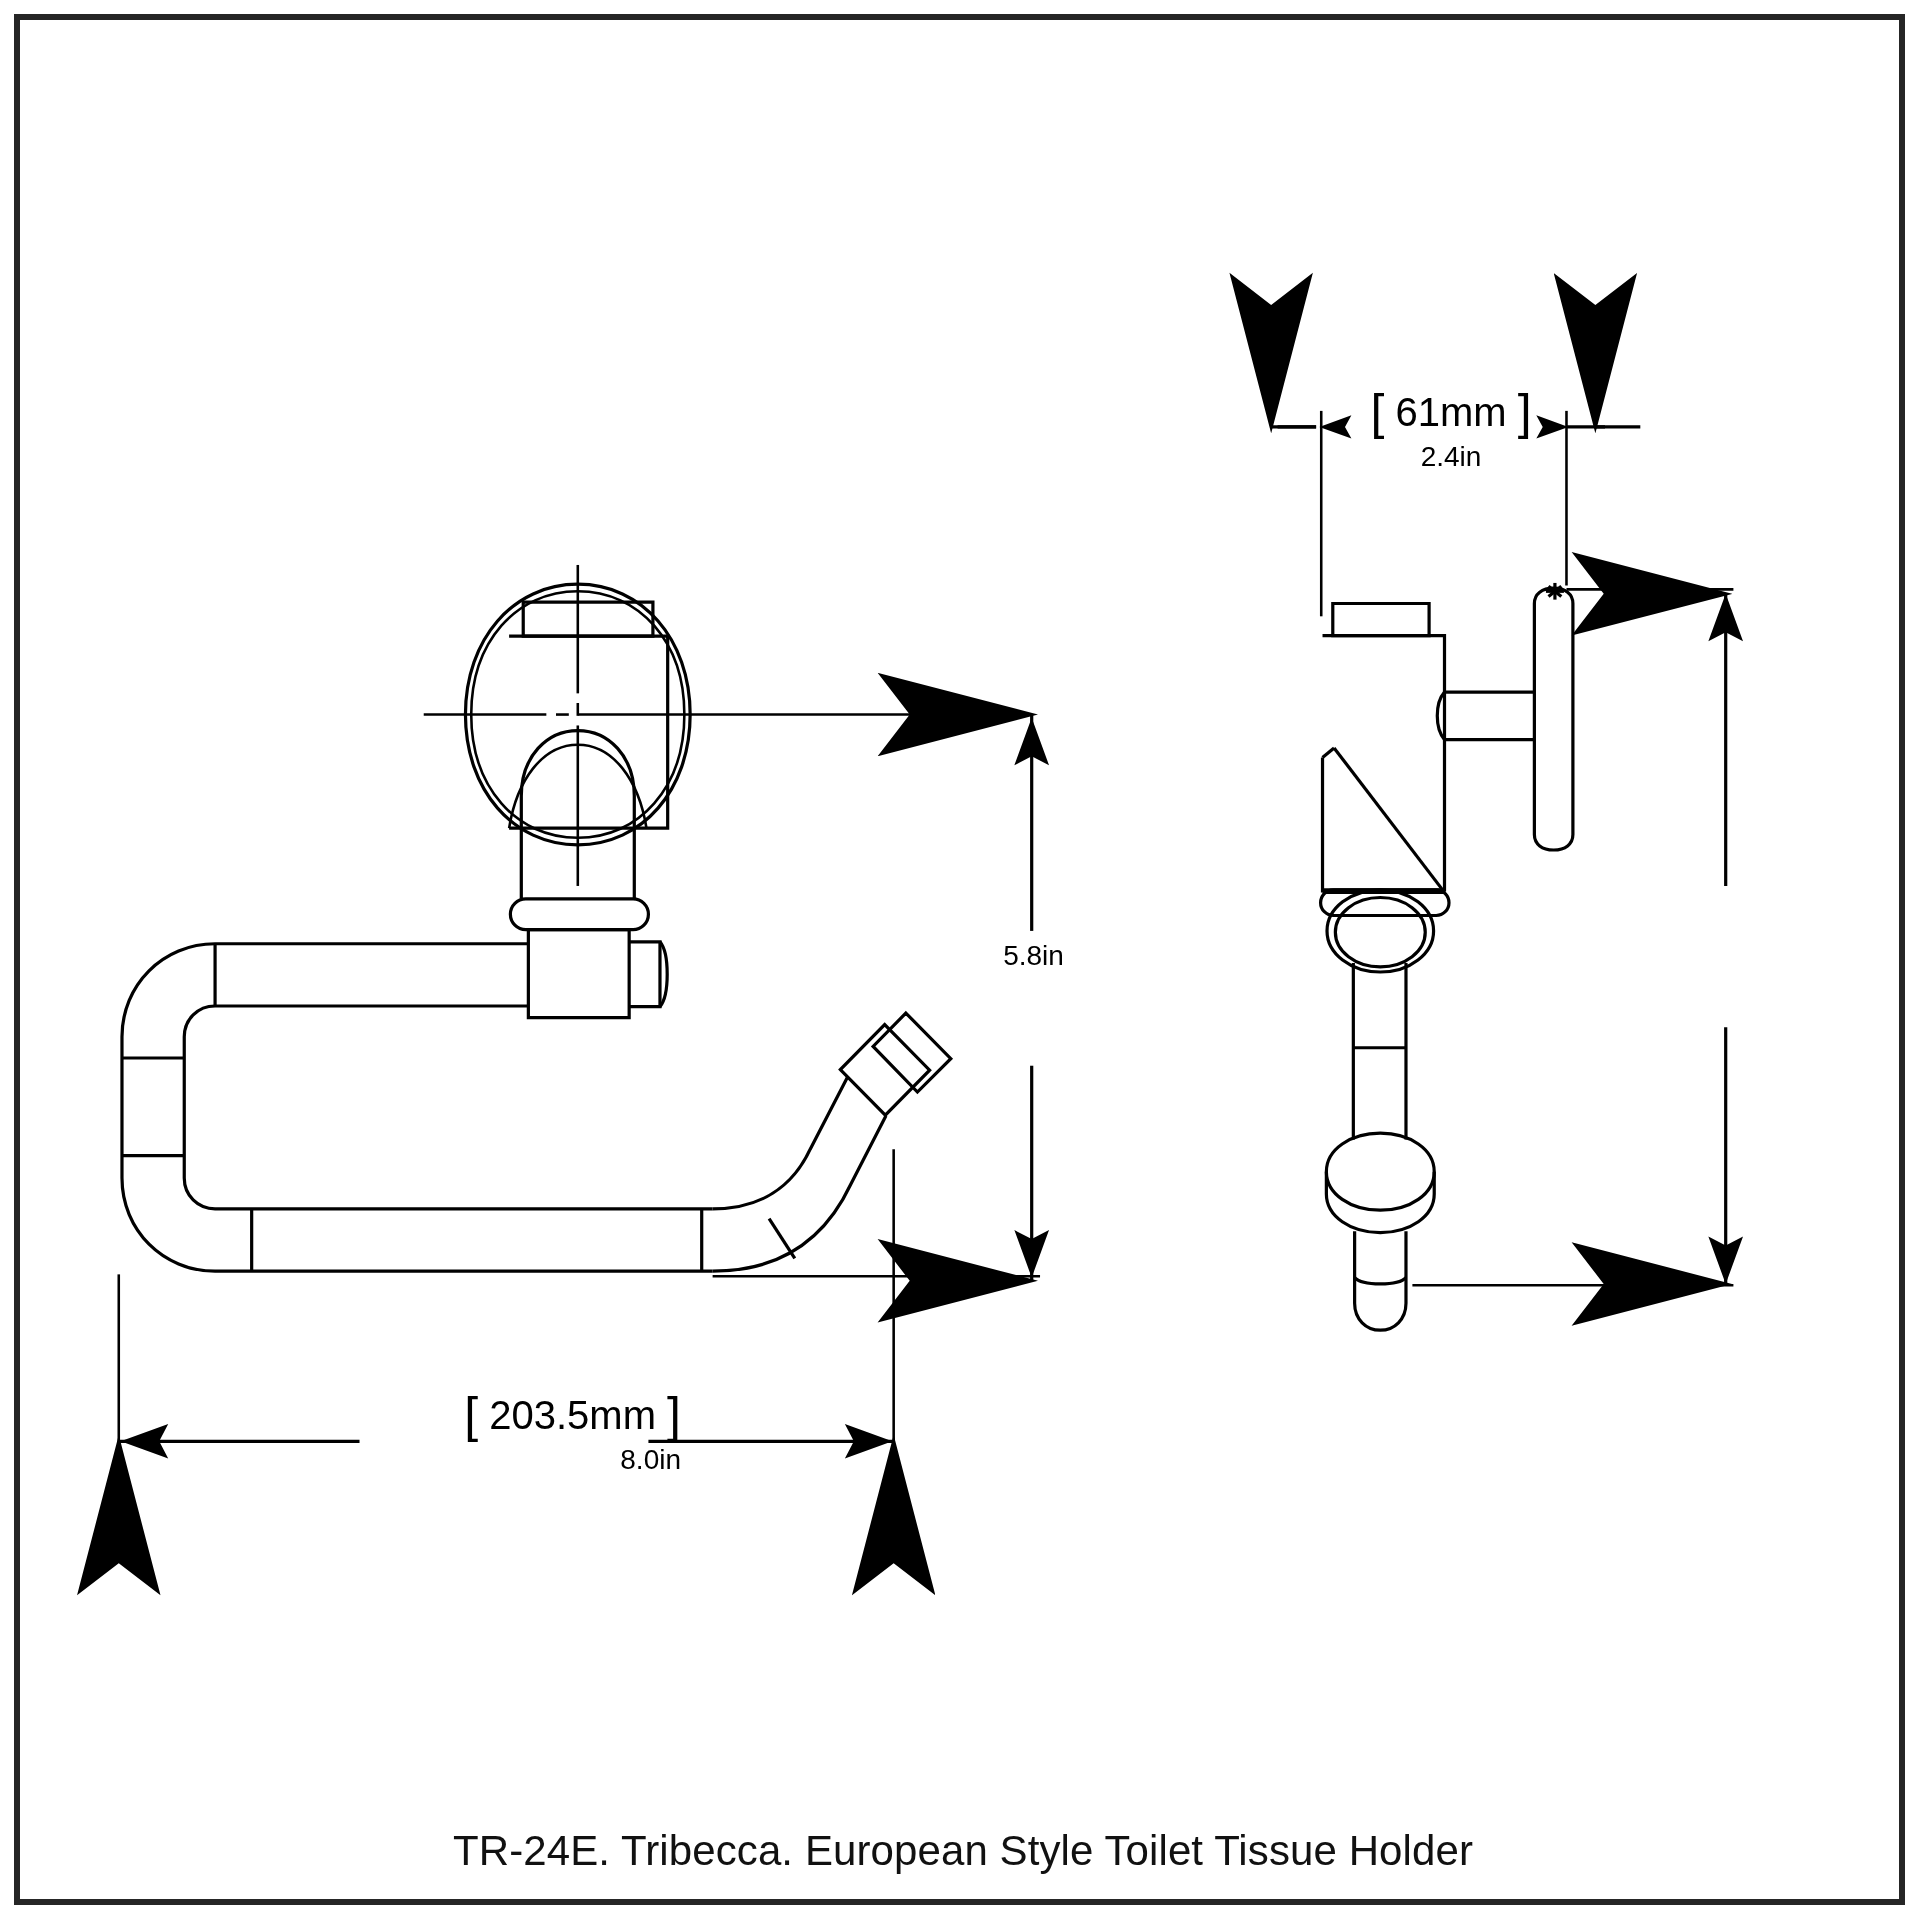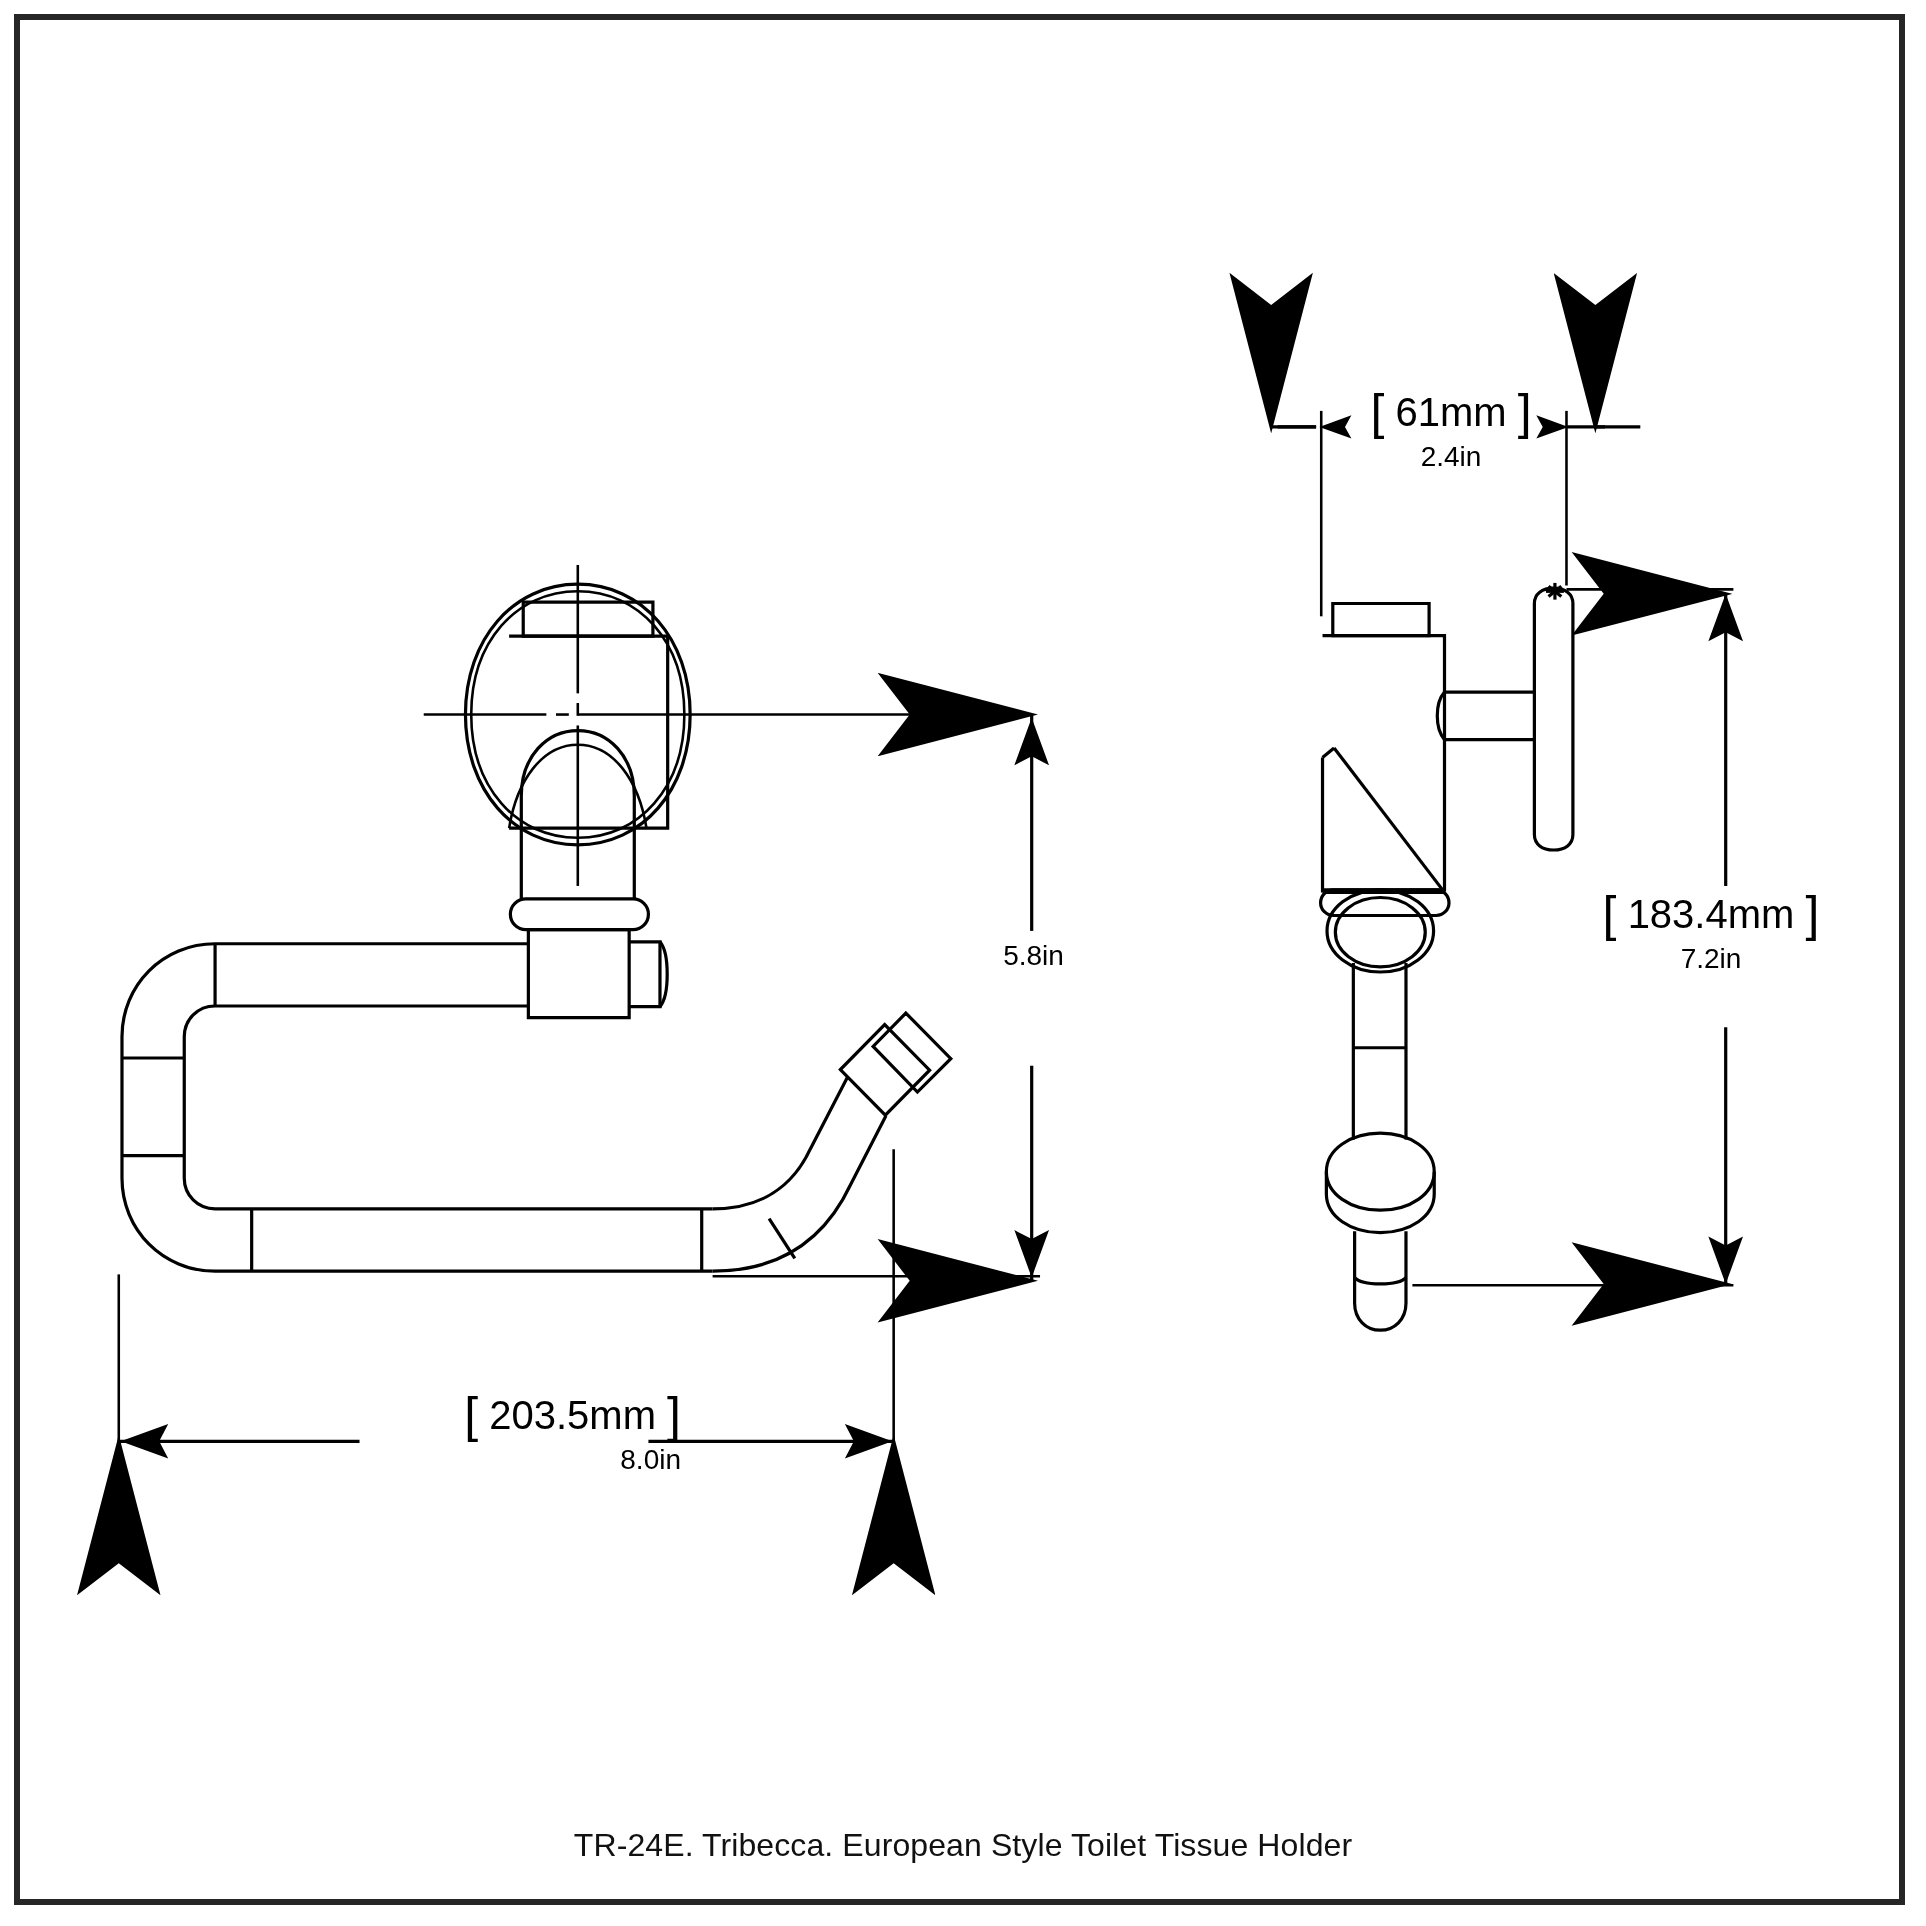--- a/index.html
+++ b/index.html
@@ -34,21 +34,21 @@
     top: 0;
     width: 1926px;
     height: 1926px;
   }
   .caption-layer {
     position: absolute;
     left: 0;
     top: 1827px;
     width: 1926px;
     text-align: center;
-    font-size: 32px;
+    font-size: 42px;
     color: #111111;
     letter-spacing: 0.1px;
     font-family: "Liberation Sans", sans-serif;
   }
   .dim-label {
     position: absolute;
     text-align: center;
     color: #000000;
     font-family: "Liberation Sans", sans-serif;
     line-height: 1.02;
@@ -316,21 +316,17 @@
   <div class="dim-label" id="dim-front-width">
     <span class="mm"><span class="brk">[</span> <span>203.5mm</span> <span class="brk">]</span></span>
     <span class="inch">8.0in</span>
   </div>
 
   <div class="dim-label" id="dim-side-depth">
     <span class="mm"><span class="brk">[</span> <span>61mm</span> <span class="brk">]</span></span>
     <span class="inch">2.4in</span>
   </div>
 
-  <div class="dim-label" id="dim-side-height">
-    <span class="mm"><span class="brk">[</span> <span>183.4mm</span> <span class="brk">]</span></span>
-    <span class="inch">7.2in</span>
-  </div>
 
   <div class="caption-layer">TR-24E. Tribecca. European Style Toilet Tissue Holder</div>
 
 </div>
 
 
 </body></html>

